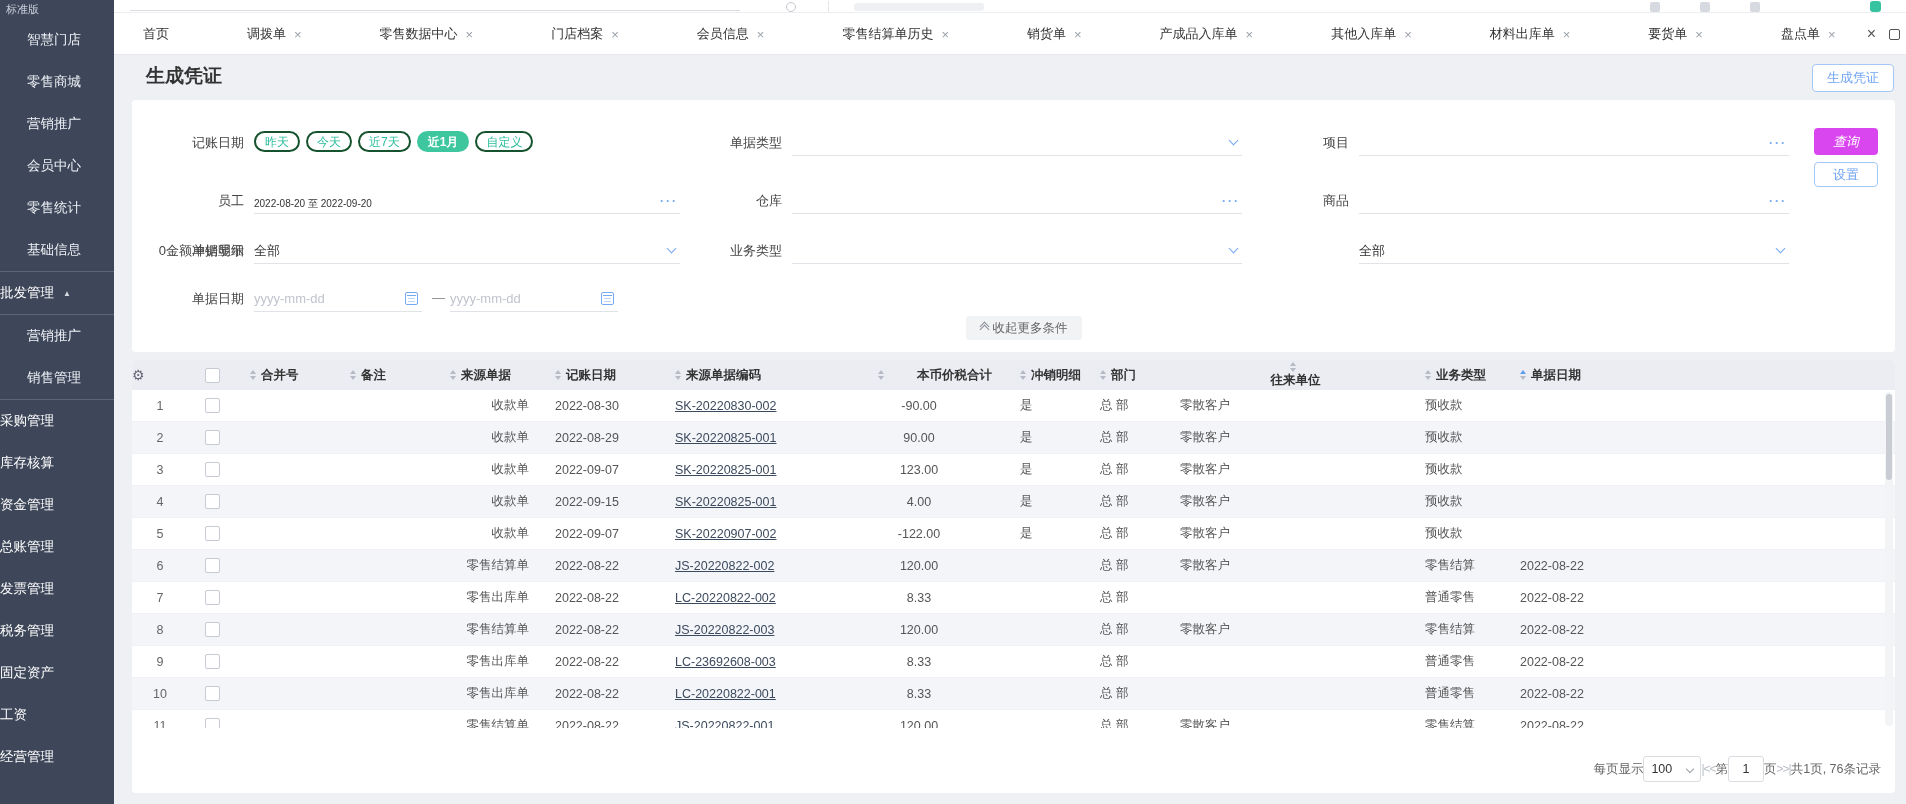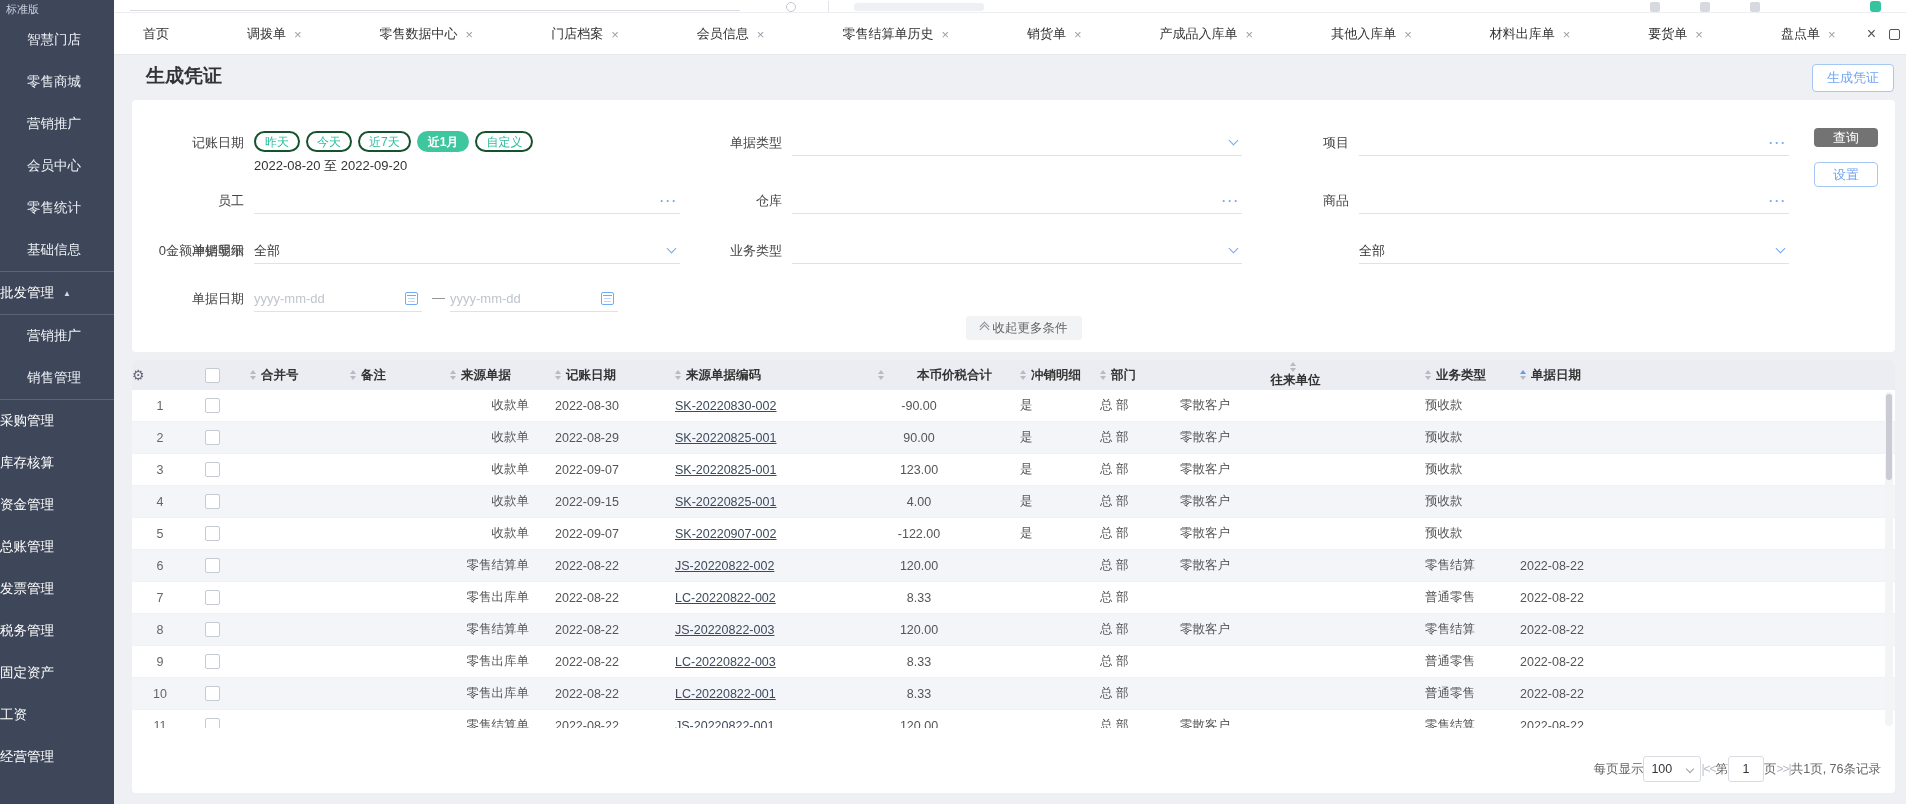--- a/index.html
+++ b/index.html
@@ -46,25 +46,25 @@
   .fl.wide { width:150px; left:-38px !important; }
   .fd { position:absolute; height:26px; border-bottom:1px solid #dfe2e7; font-size:13px; color:#333; line-height:26px; }
   .chev { width:7px; height:7px; border-right:1.6px solid #74a9f3; border-bottom:1.6px solid #74a9f3; transform:rotate(45deg); display:inline-block; }
   .fd .chev { position:absolute; right:5px; top:7px; }
   .dots { position:absolute; right:2px; top:0; color:#74a9f3; font-weight:700; letter-spacing:2px; font-size:12px; }
   .ph { color:#c0c4cc; }
   .cal { position:absolute; right:4px; top:6px; width:13px; height:13px; border:1px solid #74a9f3; border-radius:2px; }
   .cal:before { content:""; position:absolute; left:1px; right:1px; top:2px; height:1px; background:#74a9f3; }
   .cal:after { content:""; position:absolute; left:2px; top:5px; width:7px; height:1px; background:#bcd6f8; box-shadow:0 3px 0 #bcd6f8; }
   .dash { position:absolute; font-size:13px; color:#888; }
-  .range { position:absolute; font-size:13px; color:#333; }
+  .range { position:absolute; font-size:10px; color:#333;margin-top:40px; }
   .pills { position:absolute; display:flex; align-items:center; }
   .pill { height:21px; line-height:19px; padding:0 9px; border:2px solid #14532d; color:#2bbe9c; border-radius:11px; font-size:12px; background:#fff; margin-right:6px; cursor:pointer; white-space:nowrap; }
   .pill.active { background:#3ec79f; color:#fff; border-color:#3ec79f; font-weight:700; }
-  .btn-query { position:absolute; left:1682px; top:28px; width:64px; height:19px; background:#737373; color:#fff; font-size:13px; border:none; border-radius:4px; cursor:pointer; }
+  .btn-query { position:absolute; left:1682px; top:28px; width:64px; height:27px; background:#d946ef; color:#fff; font-size:13px; border:none; border-radius:4px; cursor:pointer;font-style:italic; }
   .btn-settings { position:absolute; left:1682px; top:62px; width:64px; height:25px; background:#fff; color:#6fa4f2; font-size:13px; border:1px solid #a5c7f5; border-radius:4px; cursor:pointer; }
   .collapse-pill { position:absolute; left:834px; top:216px; width:116px; height:24px; background:#f2f3f5; border-radius:3px; display:flex; align-items:center; justify-content:center; gap:5px; font-size:12.5px; color:#666; cursor:pointer; }
   .up2 { display:inline-flex; flex-direction:column; gap:0; }
   .up2 i { width:7px; height:7px; border-top:1.5px solid #8a8f98; border-left:1.5px solid #8a8f98; transform:rotate(45deg); margin-top:-4px; }
   .up2 i:first-child { margin-top:0; }
 
   
   .table-card { position:absolute; left:18px; top:360px; width:1763px; height:433px; background:#fff; border-radius:4px; overflow:hidden; }
   .t-header { display:flex; height:30px; background:#ebedf2; align-items:center; font-size:12.5px; color:#333; font-weight:700; }
   .t-cell { flex:0 0 auto; overflow:hidden; white-space:nowrap; }
@@ -547,21 +547,21 @@
           </div>
           <div class="t-row">
             <div class="t-cell c-gear">9</div>
             <div class="t-cell c-cb">
               <span class="cb"></span>
             </div>
             <div class="t-cell col-merge_no"></div>
             <div class="t-cell col-remark"></div>
             <div class="t-cell col-source_type">零售出库单</div>
             <div class="t-cell col-booking_date">2022-08-22</div>
-            <div class="t-cell col-source_code"><span class="lnk">LC-20220822-003</span></div>
+            <div class="t-cell col-source_code"><span class="lnk">LC-23692608-003</span></div>
             <div class="t-cell col-amount">8.33</div>
             <div class="t-cell col-writeoff_detail"></div>
             <div class="t-cell col-department">总 部</div>
             <div class="t-cell col-partner"></div>
             <div class="t-cell col-biz_type">普通零售</div>
             <div class="t-cell col-doc_date">2022-08-22</div>
           </div>
           <div class="t-row even">
             <div class="t-cell c-gear">10</div>
             <div class="t-cell c-cb">

